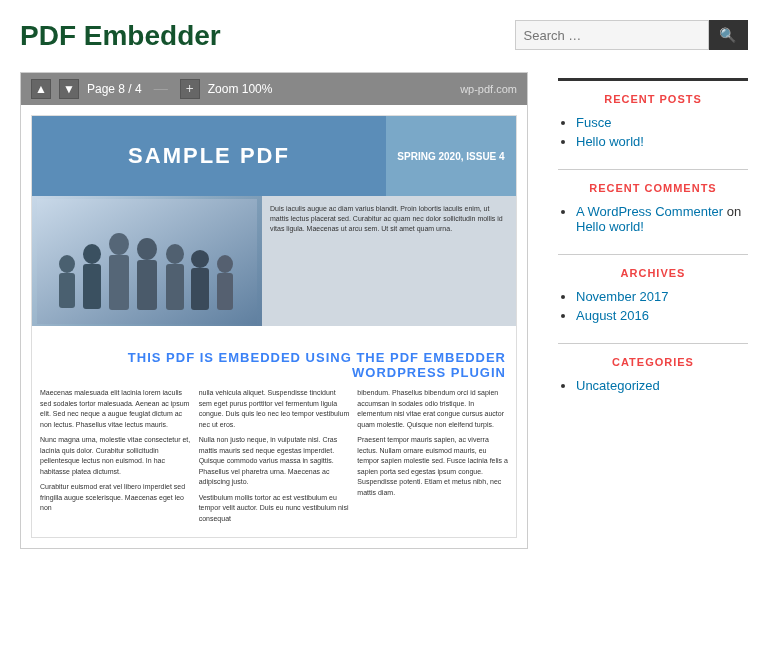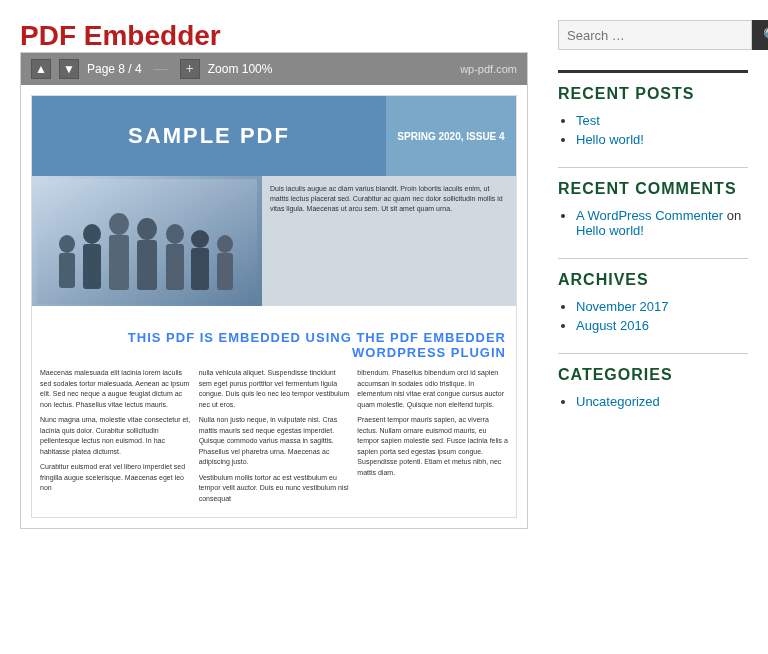--- a/index.html
+++ b/index.html
@@ -22,21 +22,22 @@
     }
     .sidebar {
       width: 190px;
       flex-shrink: 0;
     }
 
     
     .site-title {
       font-size: 28px;
       font-weight: 900;
-      color: #b91c1c;
+      color: #14532d;
+      margin-bottom: 20px;
       font-family: Arial, sans-serif;
     }
 
     
     .pdf-viewer {
       border: 1px solid #ccc;
       margin-bottom: 20px;
     }
     .pdf-toolbar {
       background: #888;
@@ -198,21 +199,22 @@
       font-size: 7px;
       color: #333;
       line-height: 1.5;
       font-family: Arial, sans-serif;
       margin-bottom: 5px;
     }
 
     
     .sidebar-search {
       display: flex;
-      margin-bottom: 20px;
+      margin-bottom: 28px;
+      justify-content: flex-end;
     }
     .sidebar-search input {
       flex: 1;
       padding: 6px 8px;
       border: 1px solid #ccc;
       background: #f5f5f5;
       font-size: 13px;
       font-family: Arial, sans-serif;
       outline: none;
     }
@@ -229,26 +231,27 @@
       border: none;
       border-top: 3px solid #333;
       margin-bottom: 12px;
     }
 
     .sidebar-section {
       margin-bottom: 20px;
     }
     .sidebar-section-title {
       font-family: Arial, sans-serif;
-      font-size: 16px;
+      font-size: 11px;
       font-weight: 900;
       letter-spacing: 1px;
       text-transform: uppercase;
-      color: #14532d;
+      color: #ef4444;
       margin-bottom: 10px;
+      text-align: center;
     }
     .sidebar-list {
       list-style: disc;
       padding-left: 18px;
     }
     .sidebar-list li {
       margin-bottom: 4px;
       font-size: 13px;
       font-family: Arial, sans-serif;
     }
@@ -380,21 +383,21 @@
         <span>🔍</span>
       </button>
     </div>
 
     <hr class="sidebar-divider">
 
     <div class="sidebar-section">
       <div class="sidebar-section-title">RECENT POSTS</div>
       <ul class="sidebar-list">
         <li>
-          <a href="#">Test</a>
+          <a href="#">Fusce</a>
         </li>
         <li>
           <a href="#">Hello world!</a>
         </li>
       </ul>
     </div>
 
     <hr class="sidebar-bottom-divider">
 
     <div class="sidebar-section">

